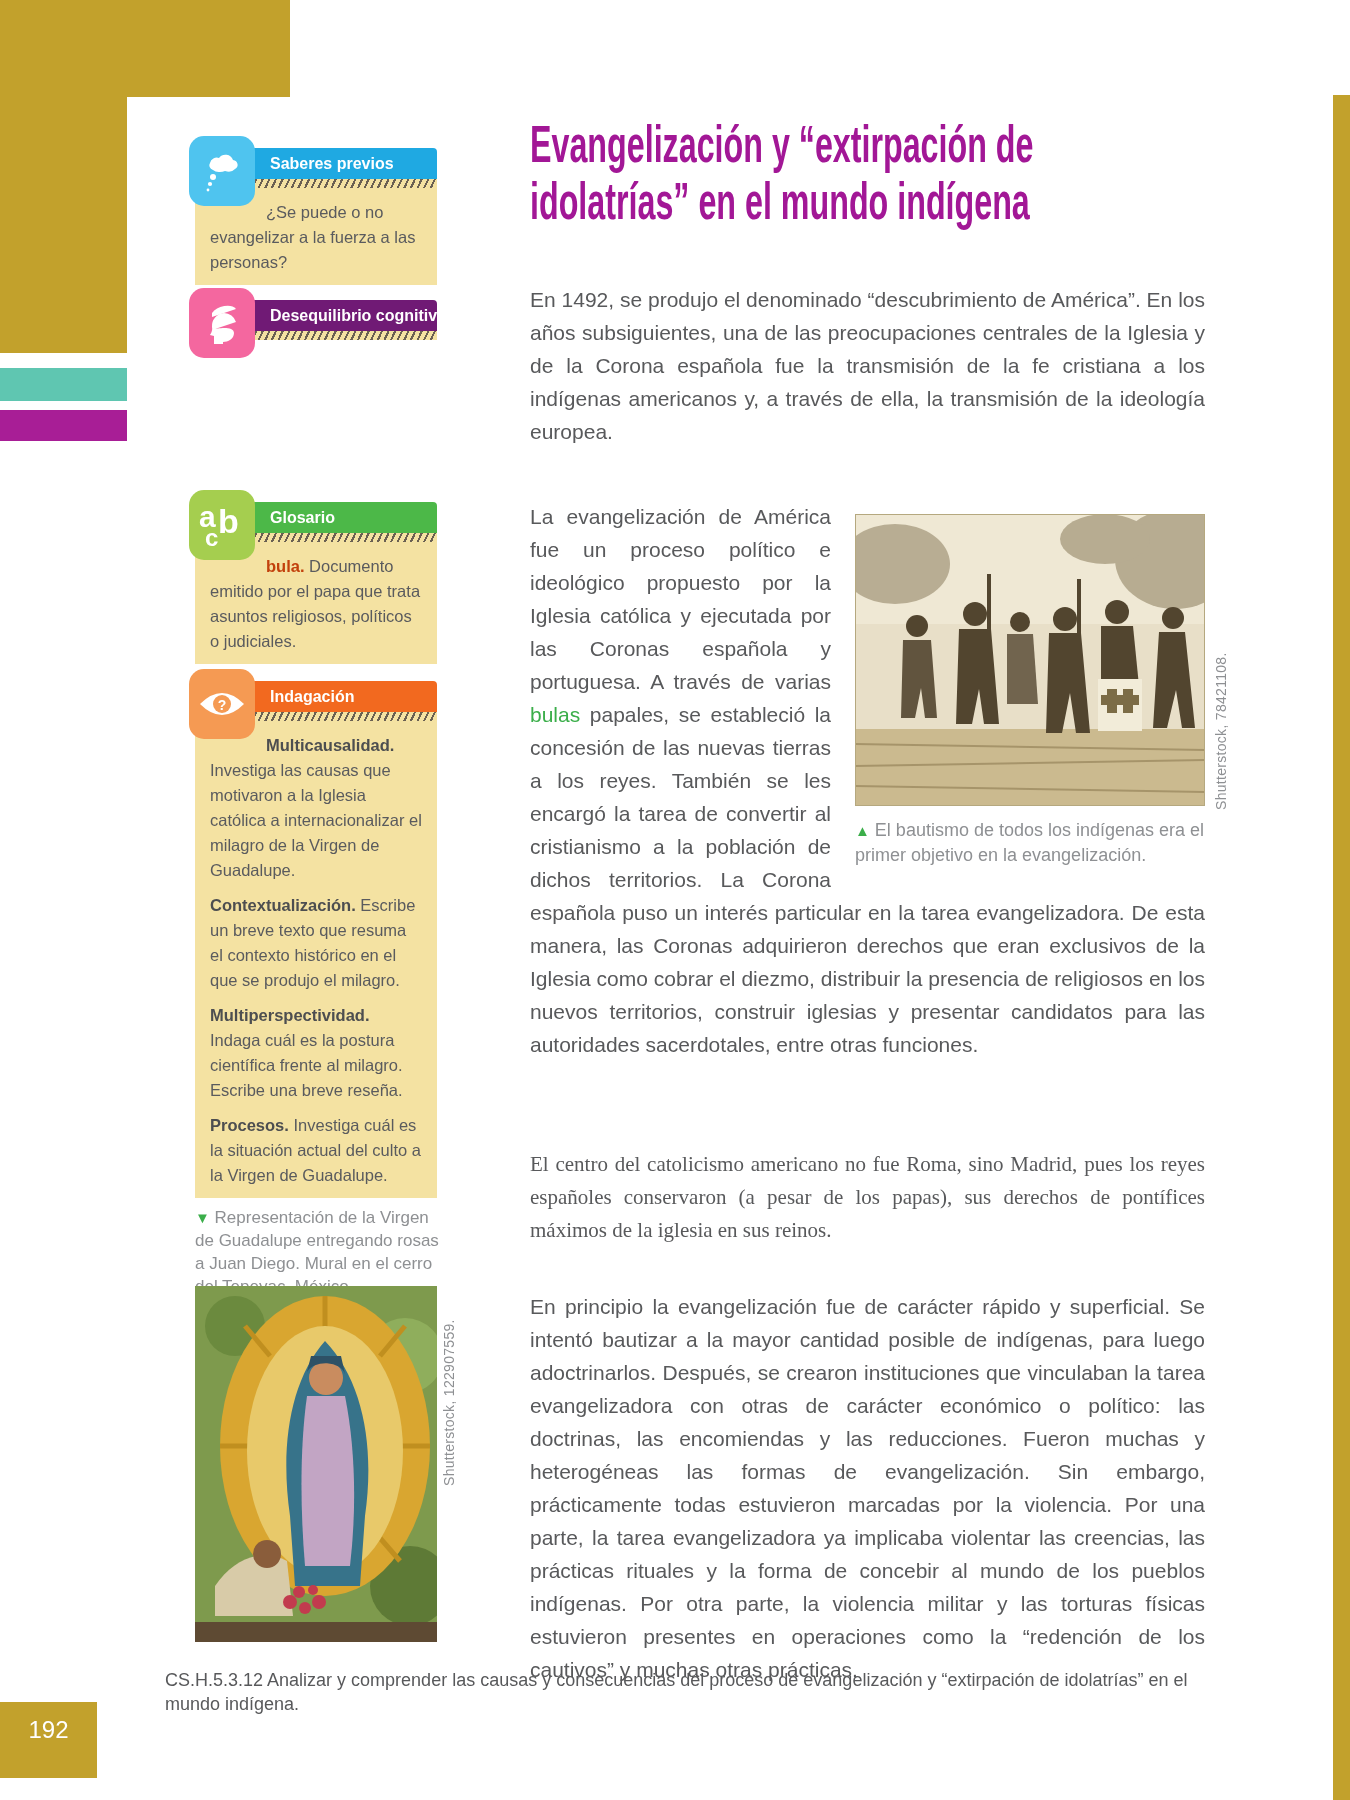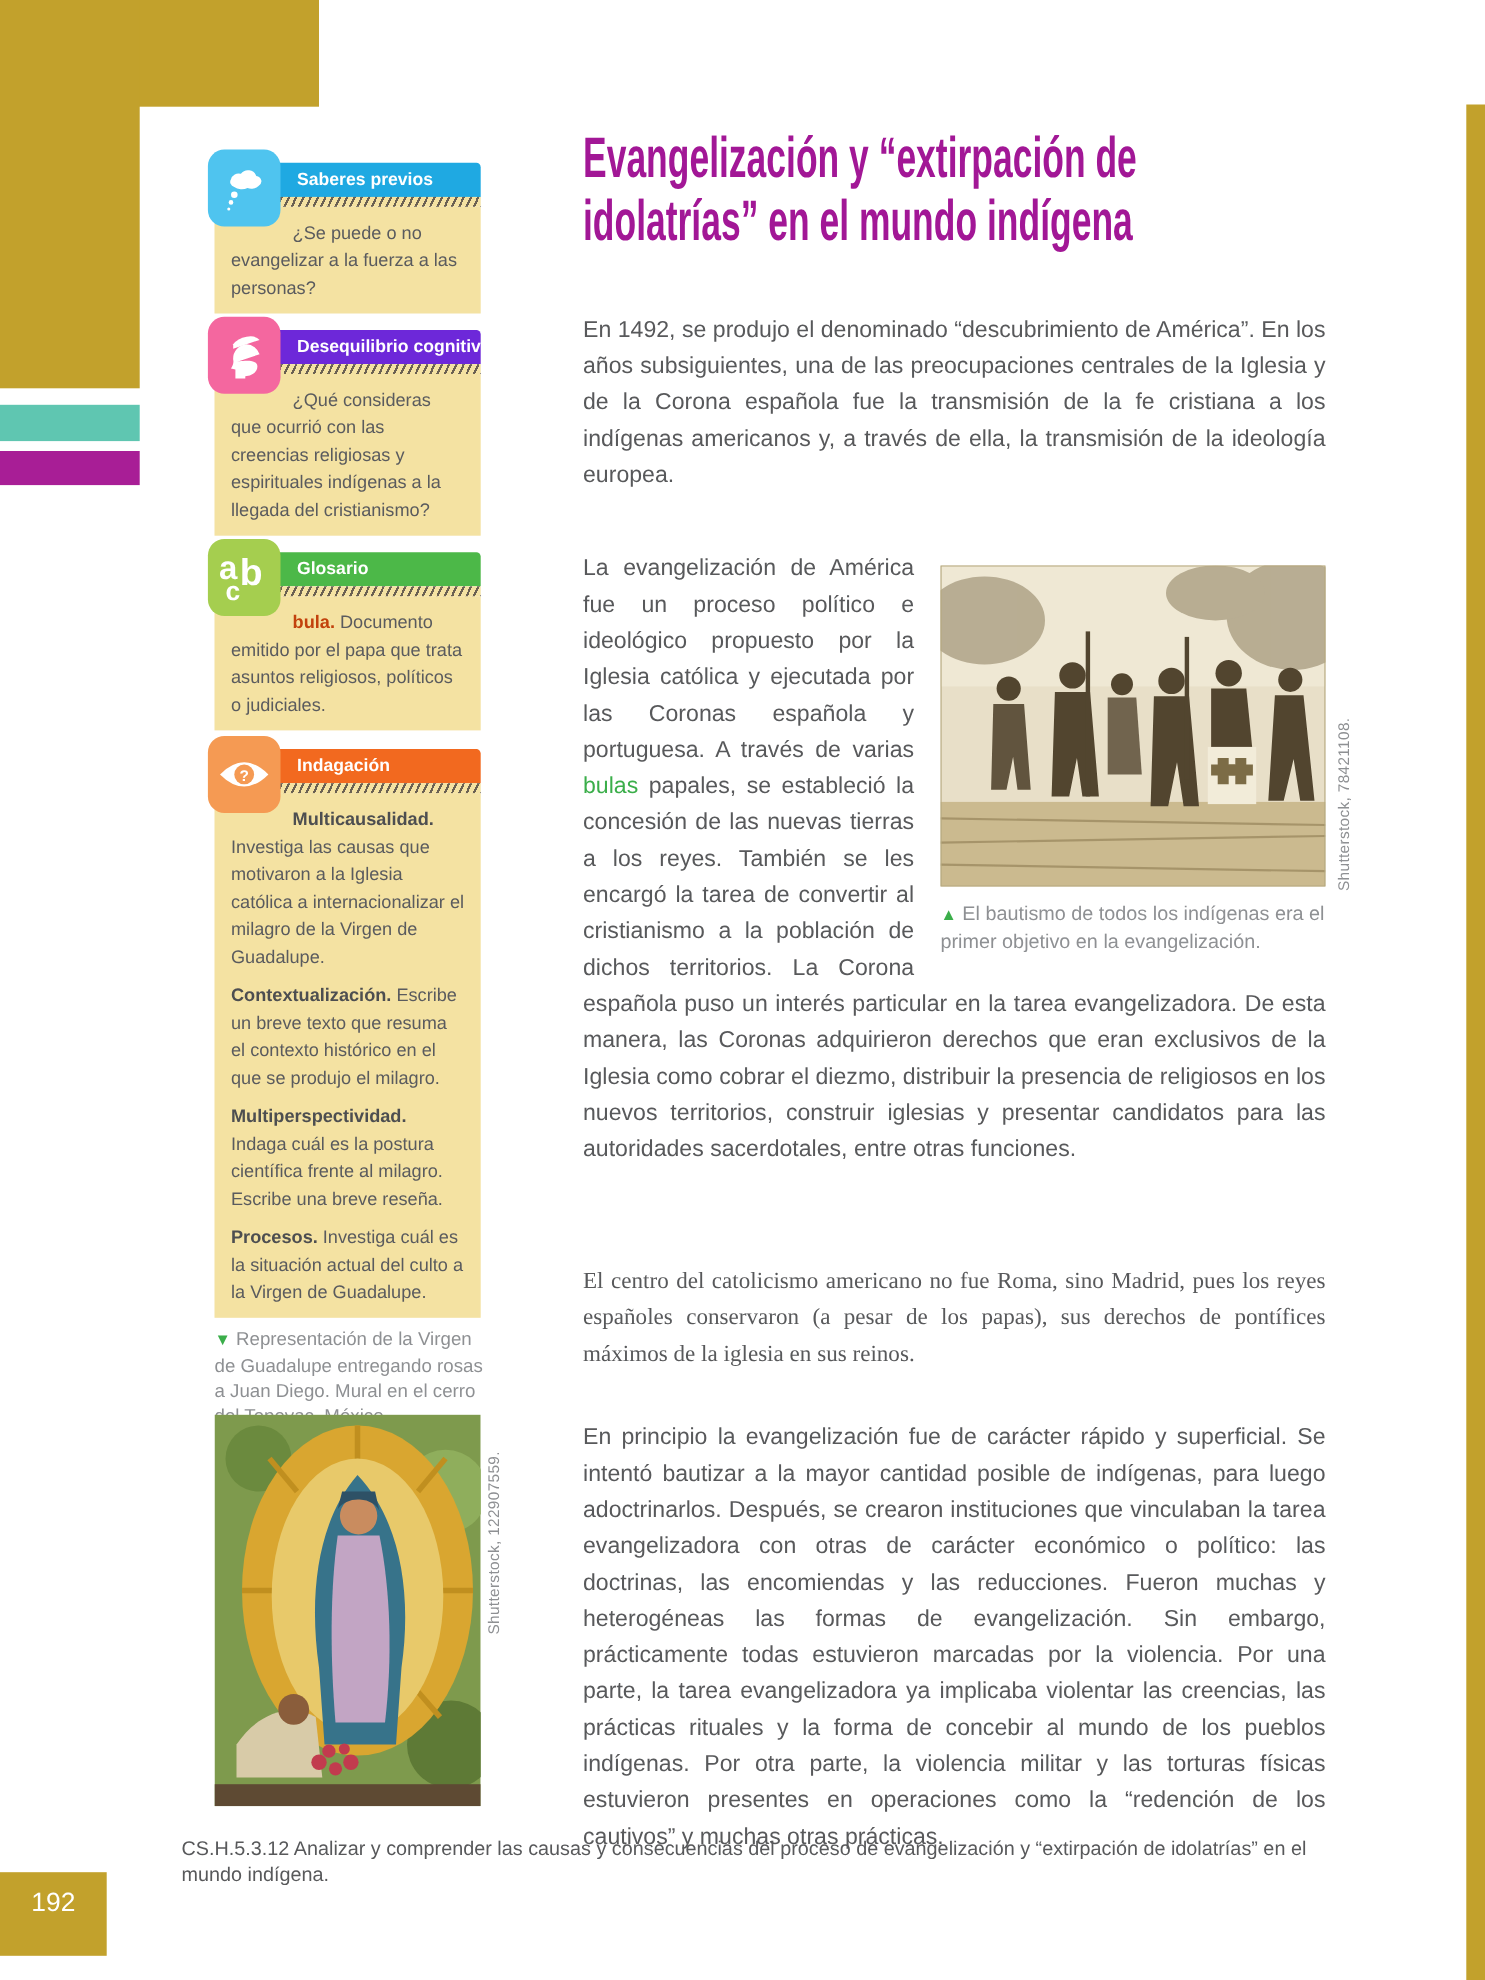--- a/index.html
+++ b/index.html
@@ -22,21 +22,21 @@
   .bx .hatch{position:absolute;left:33px;right:0;top:43px;height:9px;
              background:repeating-linear-gradient(115deg,#6A6052 0 2px,#F4E2A2 2px 6px);}
   .bx .body{margin:52px 0 0 6px;background:#F4E2A2;padding:12px 15px 10px 15px;
             font-size:16.5px;line-height:25px;color:#5A5B5E;text-align:left;}
   .bx .body p{margin:0 0 10px 0;}
   .bx .body p:last-child{margin-bottom:0;}
   .bx .body p.first{text-indent:56px;}
   .tile{position:absolute;left:0;top:0;width:66px;height:70px;border-radius:15px;z-index:3;}
   .tile svg{position:absolute;left:50%;top:50%;transform:translate(-50%,-50%);}
   .t-blue{background:#4FC4EF;} .b-blue{background:#1FA9E2;}
-  .t-pink{background:#F4679F;} .b-pink{background:#6d28d9;}
+  .t-pink{background:#F4679F;} .b-pink{background:#701a75;}
   .t-green{background:#A5CE4F;} .b-green{background:#4CB848;}
   .t-orange{background:#F59A53;} .b-orange{background:#F2691F;}
   .gloss-term{color:#c2410c;font-weight:bold;}
   .lead{font-weight:bold;color:#4d4e50;}
   .abc{position:relative;width:100%;height:100%;color:#fff;font-weight:bold;}
   .abc span{position:absolute;line-height:1;}
   .abc .la{left:10px;top:12px;font-size:30px;}
   .abc .lb{left:29px;top:14px;font-size:34px;}
   .abc .lc{left:16px;top:36px;font-size:24px;}
   
@@ -94,23 +94,20 @@
           <circle cx="10" cy="35" r="2.1"></circle>
           <circle cx="8" cy="41" r="1.4"></circle>
         </g>
       </svg>
     </div>
   </div>
 
   <div class="bx" style="top:288px;">
     <div class="bar b-pink">Desequilibrio cognitivo</div>
     <div class="hatch"></div>
-    <div class="body">
-      <p class="first">¿Qué consideras que ocurrió con las creencias religiosas y espirituales indígenas a la llegada del cristianismo?</p>
-    </div>
     <div class="tile t-pink">
       <svg width="44" height="46" viewBox="0 0 44 46">
         <g fill="#ffffff">
           <path d="M14 44 v-8 l-4-1 c0,0 3-4 2-8 a13 13 0 0 1 12-14 a13 13 0 0 1 12 9 l-21 7 c0,0 19-4 19 4 c0 6-6 9-11 9 v2 z"></path>
           <path d="M12 13 a14 9 -18 0 1 24-4 l-24 8 z"></path>
         </g>
       </svg>
     </div>
   </div>
 

